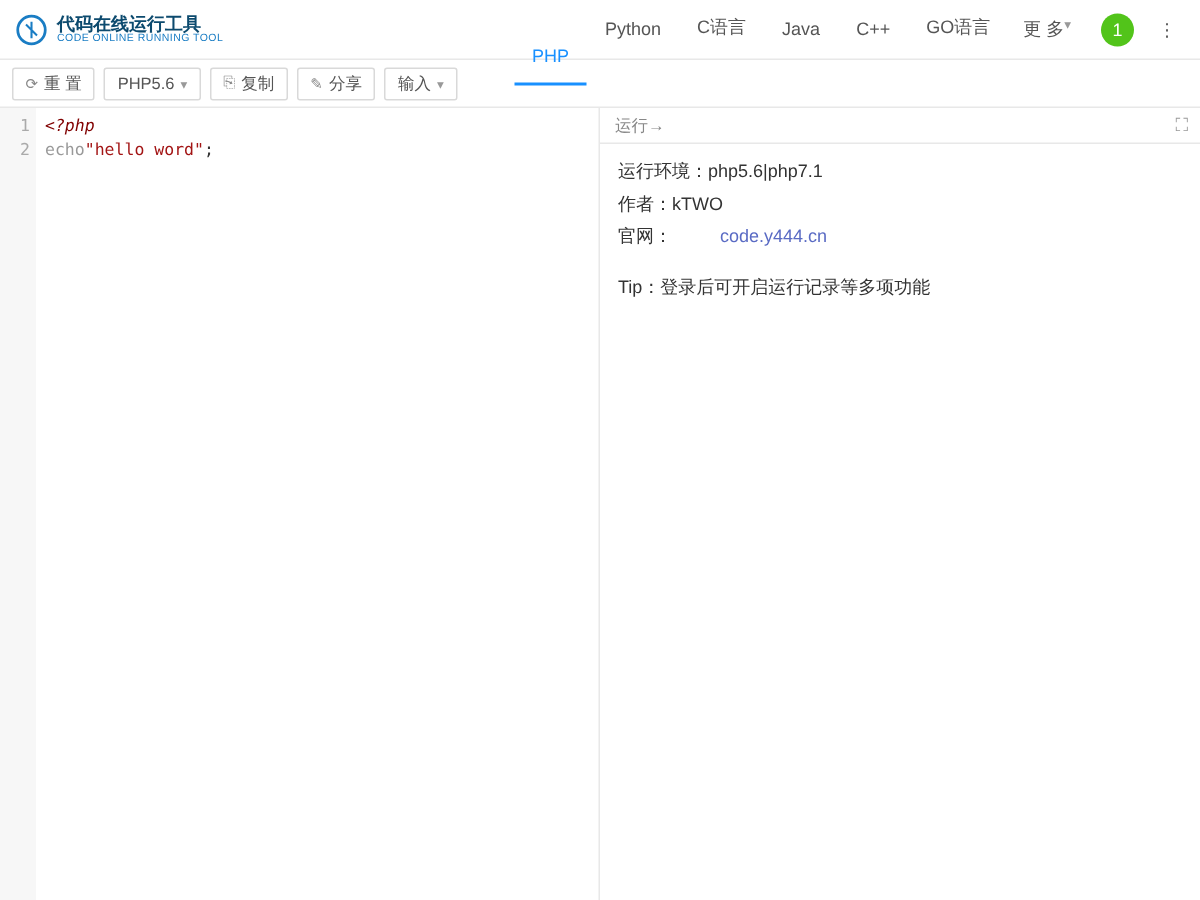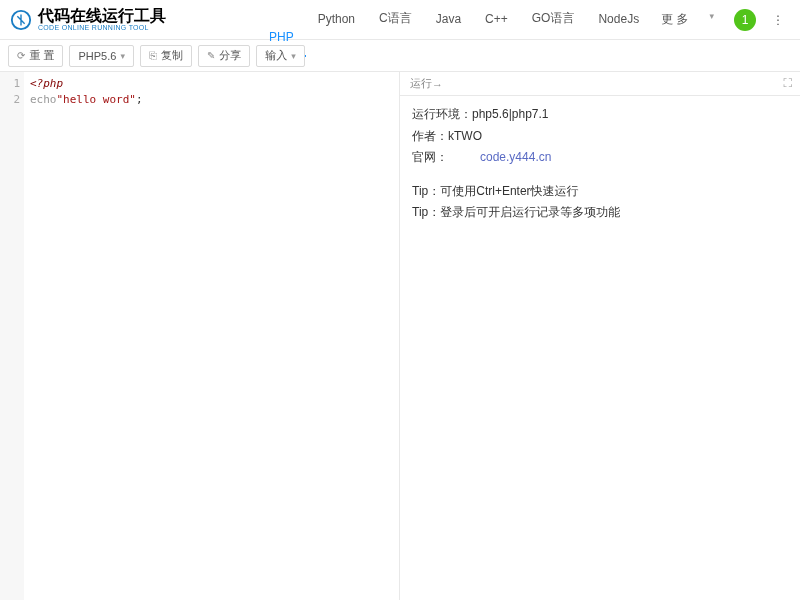--- a/index.html
+++ b/index.html
@@ -1,27 +1,27 @@
 <!DOCTYPE html>
 <html><head>
 <meta charset="utf-8">
 <style>
 * { margin: 0; padding: 0; box-sizing: border-box; }
 body { font-family: -apple-system, BlinkMacSystemFont, "Segoe UI", Arial, sans-serif; font-size: 12px; color: #333; background: #fff; }
 .header { display: flex; align-items: center; height: 40px; border-bottom: 1px solid #e8e8e8; padding: 0 10px; }
 .logo { display: flex; align-items: center; gap: 6px; }
 .logo-icon { width: 22px; height: 22px; }
 .logo-text { display: flex; flex-direction: column; line-height: 1; }
-.logo-cn { font-size: 16px; font-weight: bold; color: #000000; }
+.logo-cn { font-size: 12px; font-weight: bold; color: #0c4a6e; }
 .logo-en { font-size: 7px; color: #1a7dc4; letter-spacing: 0.3px; }
 .spacer { flex: 1; }
 .nav-tabs { display: flex; align-items: center; gap: 0; height: 100%; }
 .nav-tab { padding: 0 12px; height: 100%; display: flex; align-items: center; color: #555; cursor: pointer; font-size: 12px; border-bottom: 2px solid transparent; }
 .nav-tab.active { color: #1890ff; border-bottom-color: #1890ff; margin-top: 36px; }
-.nav-more { display: flex; align-items: flex-start; gap: 21px; padding: 0 10px; color: #555; cursor: pointer; font-size: 12px; }
+.nav-more { display: flex; align-items: flex-start; gap: 0; padding: 0 10px; color: #555; cursor: pointer; font-size: 12px; }
 .avatar { width: 22px; height: 22px; border-radius: 50%; background: #52c41a; color: #fff; display: flex; align-items: center; justify-content: center; font-size: 12px; margin-left: 10px; cursor: pointer; }
 .kebab { margin-left: 10px; padding: 0 6px; cursor: pointer; color: #555; }
 .toolbar { display: flex; align-items: center; height: 32px; border-bottom: 1px solid #e8e8e8; padding: 0 8px; gap: 6px; }
 .tb-btn { display: flex; align-items: center; gap: 4px; height: 22px; padding: 0 8px; border: 1px solid #d9d9d9; border-radius: 2px; background: #fff; cursor: pointer; font-size: 11px; color: #555; }
 .tb-btn .ic { font-size: 10px; color: #888; }
 .output-header { display: flex; align-items: center; padding: 4px 10px; border-bottom: 1px solid #e8e8e8; font-size: 11px; color: #888; position: relative; text-align: right; }
 .expand-icon { position: absolute; right: 8px; top: 4px; cursor: pointer; color: #999; font-size: 12px; }
 .main { display: flex; height: calc(100vh - 72px); }
 .editor-pane { flex: 0 0 50%; border-right: 1px solid #e8e8e8; display: flex; }
 .gutter { width: 24px; background: #f7f7f7; text-align: right; padding: 4px 4px 0 0; color: #aaa; font-family: Consolas, monospace; font-size: 11px; line-height: 16px; }
@@ -50,21 +50,20 @@
     </div>
   </div>
   <div class="spacer"></div>
   <div class="nav-tabs">
     <div class="nav-tab active">PHP</div>
     <div class="nav-tab">Python</div>
     <div class="nav-tab">C语言</div>
     <div class="nav-tab">Java</div>
     <div class="nav-tab">C++</div>
     <div class="nav-tab">GO语言</div>
-    <div class="nav-tab">NodeJs</div>
   </div>
   <div class="nav-more">
     <span>更 多</span>
     <span class="chev">▾</span>
   </div>
   <div class="avatar">1</div>
   <div class="kebab">⋮</div>
 </div>
 
 <div class="toolbar">
@@ -105,18 +104,17 @@
       <span>运行→</span>
       <span class="expand-icon">⛶</span>
     </div>
     <div class="output-body">
       <div class="section">
         <div><span>运行环境：</span><span>php5.6|php7.1</span></div>
         <div><span>作者：</span><span>kTWO</span></div>
         <div><span>官网：</span><a>code.y444.cn</a></div>
       </div>
       <div class="section">
-        <div>Tip：可使用Ctrl+Enter快速运行</div>
         <div>Tip：登录后可开启运行记录等多项功能</div>
       </div>
     </div>
   </div>
 </div>
 
 </body></html>

